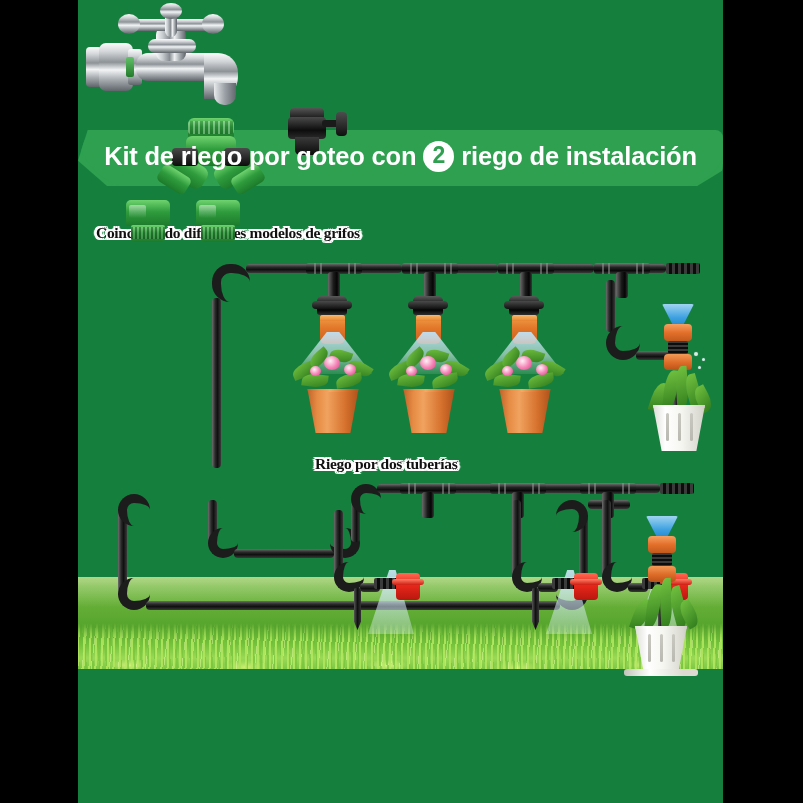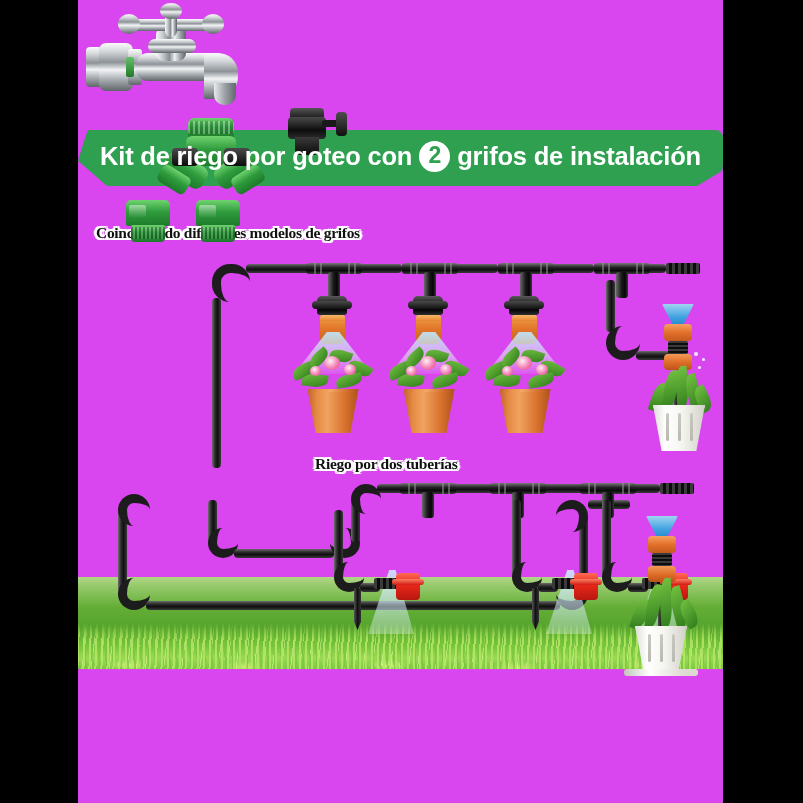--- a/index.html
+++ b/index.html
@@ -1,20 +1,20 @@
 <!DOCTYPE html>
 <html><head>
 <meta charset="utf-8">
 <title>Kit de riego por goteo</title>
 <style>
   html,body{margin:0;padding:0;background:#000;}
   body{width:803px;height:803px;overflow:hidden;font-family:"Liberation Sans",sans-serif;}
   #root{position:relative;width:803px;height:803px;background:#000;}
   
-  #canvas{position:absolute;left:78px;top:0;width:645px;height:803px;background:#d946ef;overflow:hidden;}
+  #canvas{position:absolute;left:78px;top:0;width:645px;height:803px;background:#15803d;overflow:hidden;}
 
   
   #banner{position:absolute;left:0px;top:130px;width:645px;height:56px;}
   .banner-shape{position:absolute;inset:0;background:#2ea04f;
      border-radius:34px 10px 22px 34px / 40px 10px 30px 34px;
      clip-path:polygon(1.5% 0,100% 0,100% 72%,96% 100%,4.5% 100%,0 55%);
   }
   .banner-shape:before{content:"";position:absolute;left:-1px;top:-2px;width:60px;height:60px;
      background:#2ea04f;border-radius:0 0 0 100%;}
   .banner-shape:after{content:"";position:absolute;right:-2px;bottom:-1px;width:52px;height:46px;
@@ -154,21 +154,21 @@
 <body>
 
 <div id="root">
   <div id="canvas">
 
     <div id="banner">
       <div class="banner-shape"></div>
       <div id="banner-text">
         <span>Kit de riego por goteo con</span>
         <span class="badge2">2</span>
-        <span>grifos de instalación</span>
+        <span>riego de instalación</span>
       </div>
     </div>
 
     <div class="caption" id="cap-top">Coincidiendo diferentes modelos de grifos</div>
     <div class="caption" id="cap-bottom">Riego por dos tuberías</div>
 
     <div id="grass">
         <div class="blades"></div>
       </div>
 

